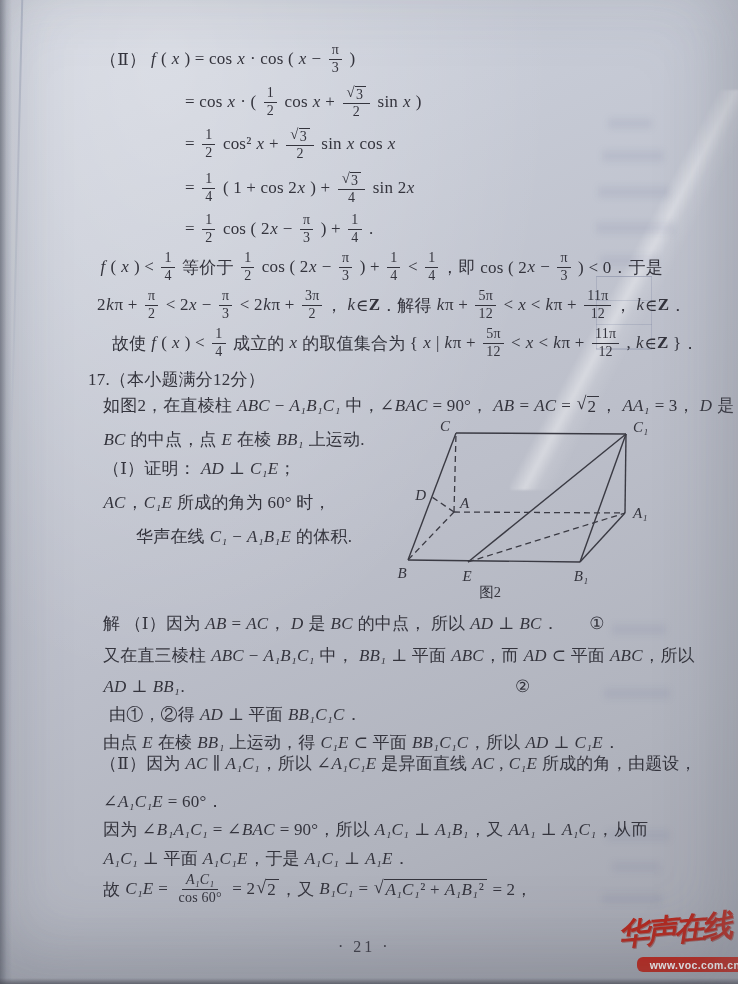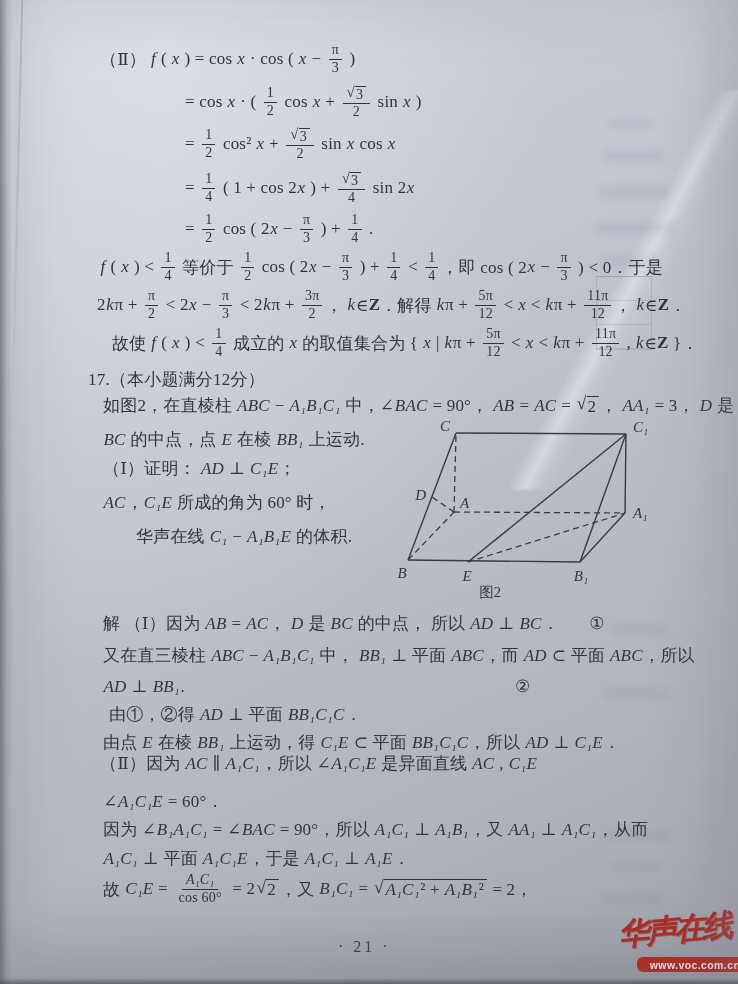--- a/index.html
+++ b/index.html
@@ -118,21 +118,21 @@
     <text x="77" y="163" text-anchor="middle">E</text>
     <text x="191" y="163" text-anchor="middle">B₁</text>
     <text x="100" y="179" text-anchor="middle" class="cap">图2</text>
   </svg>
 
   <div class="mline" style="left:103px;top:612px"><span class="t">解 （Ⅰ）因为 </span><span class="v">AB</span><span class="t"> = </span><span class="v">AC</span><span class="t">， </span><span class="v">D</span><span class="t"> 是 </span><span class="v">BC</span><span class="t"> 的中点， 所以 </span><span class="v">AD</span><span class="t"> ⊥ </span><span class="v">BC</span><span class="t">．</span><span style="display: inline-block; width: 30px;"></span><span class="t">①</span></div>
   <div class="mline" style="left:103px;top:644px"><span class="t">又在直三棱柱 </span><span class="v">ABC</span><span class="t"> − </span><span class="v">A₁B₁C₁</span><span class="t"> 中， </span><span class="v">BB₁</span><span class="t"> ⊥ 平面 </span><span class="v">ABC</span><span class="t">，而 </span><span class="v">AD</span><span class="t"> ⊂ 平面 </span><span class="v">ABC</span><span class="t">，所以</span></div>
   <div class="mline" style="left:103px;top:676px"><span class="v">AD</span><span class="t"> ⊥ </span><span class="v">BB₁</span><span class="t">.</span><span style="display: inline-block; width: 330px;"></span><span class="t">②</span></div>
   <div class="mline" style="left:109px;top:703px"><span class="t">由①，②得 </span><span class="v">AD</span><span class="t"> ⊥ 平面 </span><span class="v">BB₁C₁C</span><span class="t">．</span></div>
   <div class="mline" style="left:103px;top:731px"><span class="t">由点 </span><span class="v">E</span><span class="t"> 在棱 </span><span class="v">BB₁</span><span class="t"> 上运动，得 </span><span class="v">C₁E</span><span class="t"> ⊂ 平面 </span><span class="v">BB₁C₁C</span><span class="t">，所以 </span><span class="v">AD</span><span class="t"> ⊥ </span><span class="v">C₁E</span><span class="t">．</span></div>
-  <div class="mline" style="left:100px;top:752px"><span class="t">（Ⅱ）因为 </span><span class="v">AC</span><span class="t"> ∥ </span><span class="v">A₁C₁</span><span class="t">，所以 ∠</span><span class="v">A₁C₁E</span><span class="t"> 是异面直线 </span><span class="v">AC</span><span class="t"> , </span><span class="v">C₁E</span></div>
+  <div class="mline" style="left:100px;top:752px"><span class="t">（Ⅱ）因为 </span><span class="v">AC</span><span class="t"> ∥ </span><span class="v">A₁C₁</span><span class="t">，所以 ∠</span><span class="v">A₁C₁E</span><span class="t"> 是异面直线 </span><span class="v">AC</span><span class="t"> , </span><span class="v">C₁E</span><span class="t"> 所成的角，由题设，</span></div>
   <div class="mline" style="left:103px;top:790px"><span class="t">∠</span><span class="v">A₁C₁E</span><span class="t"> = 60°．</span></div>
   <div class="mline" style="left:103px;top:818px"><span class="t">因为 ∠</span><span class="v">B₁A₁C₁</span><span class="t"> = ∠</span><span class="v">BAC</span><span class="t"> = 90°，所以 </span><span class="v">A₁C₁</span><span class="t"> ⊥ </span><span class="v">A₁B₁</span><span class="t">，又 </span><span class="v">AA₁</span><span class="t"> ⊥ </span><span class="v">A₁C₁</span><span class="t">，从而</span></div>
   <div class="mline" style="left:103px;top:847px"><span class="v">A₁C₁</span><span class="t"> ⊥ 平面 </span><span class="v">A₁C₁E</span><span class="t">，于是 </span><span class="v">A₁C₁</span><span class="t"> ⊥ </span><span class="v">A₁E</span><span class="t">．</span></div>
   <div class="mline" style="left:103px;top:872px"><span class="t">故 </span><span class="v">C₁E</span><span class="t"> = </span><span class="frac"><span class="num"><span class="v">A₁C₁</span></span><span class="den"><span class="t">cos 60°</span></span></span><span class="t"> = 2</span><span class="sqrt"><span class="rad">√</span><span class="inner"><span class="t">2</span></span></span><span class="t">，又 </span><span class="v">B₁C₁</span><span class="t"> = </span><span class="sqrt"><span class="rad">√</span><span class="inner"><span class="v">A₁C₁</span><span class="t">² + </span><span class="v">A₁B₁</span><span class="t">²</span></span></span><span class="t"> = 2，</span></div>
 
   <div class="pageno">· 21 ·</div>
 
   <div class="wm">
     <div class="wm-brand" style="color: rgb(181, 40, 30);">华声在线</div>
     <div class="wm-banner" style="background: rgb(191, 35, 24);">

